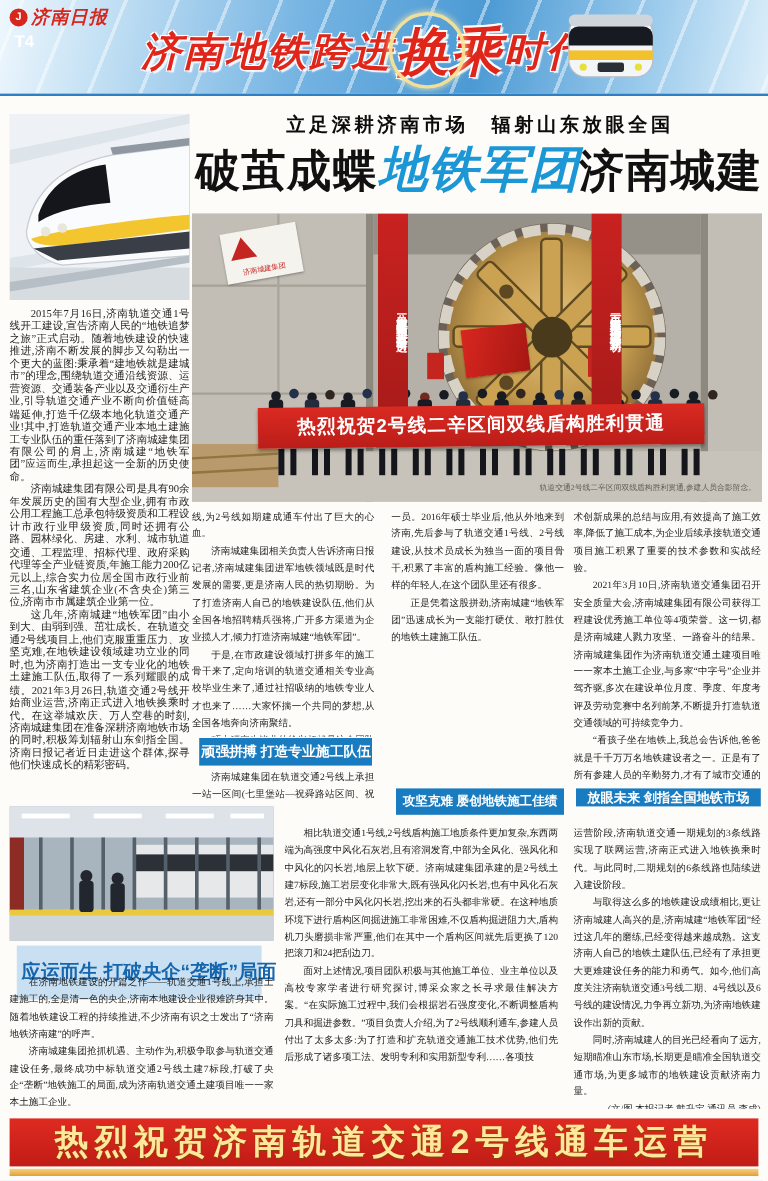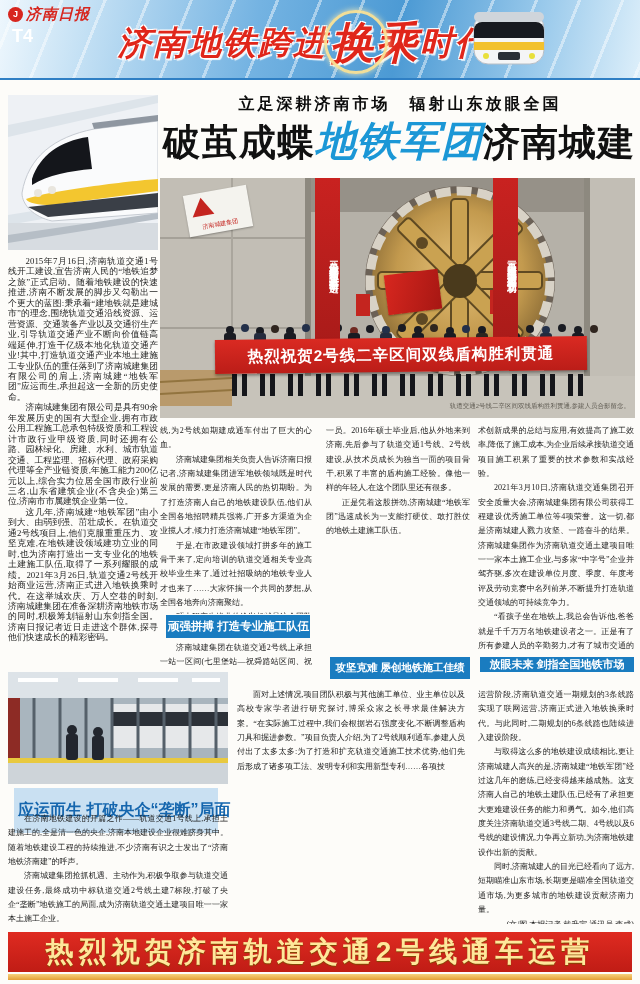--- a/index.html
+++ b/index.html
@@ -10,21 +10,21 @@
   
   .topbanner{left:0;top:0;width:640px;height:78px;
     background:
       repeating-linear-gradient(112deg, rgba(255,255,255,0) 0 16px, rgba(255,255,255,.45) 16px 19px, rgba(255,255,255,0) 19px 40px),
       linear-gradient(100deg,#eef7fd 0%,#c3e0f4 14%,#74b3e2 40%,#4c9ad4 62%,#9ccbec 84%,#ddeffa 100%);
     border-bottom:2px solid #2f7fc4;}
   .mast-logo{left:8px;top:5px;display:flex;align-items:center;gap:3px;}
   .logo-dot{width:15px;height:15px;border-radius:50%;background:#d7261e;color:#fff;
     font-size:9px;line-height:15px;text-align:center;font-weight:bold;font-family:"Liberation Sans",sans-serif;}
   .paper-name{color:#d7261e;font-weight:bold;font-size:15px;font-style:italic;letter-spacing:1px;}
-  .page-no{left:12px;top:26px;color:#fff;font-size:18px;font-weight:bold;font-family:"Liberation Sans",sans-serif;}
+  .page-no{left:12px;top:26px;color:#fff;font-size:14px;font-weight:bold;font-family:"Liberation Sans",sans-serif;}
   .banner-title{left:118px;top:14px;width:360px;text-align:center;white-space:nowrap;
     font-weight:bold;font-style:italic;color:#e0261a;
     text-shadow:-1px -1px 0 #fff,1px -1px 0 #fff,-1px 1px 0 #fff,2px 2px 1px rgba(255,255,255,.9);}
   .bt-pre,.bt-post{font-size:33px;letter-spacing:2px;vertical-align:middle;}
   .bt-hl{display:inline-block;position:relative;font-size:44px;vertical-align:middle;margin:0 2px;}
   .bt-hl::before{content:"";position:absolute;left:-6px;top:-4px;width:58px;height:58px;border-radius:50%;
     border:3px solid rgba(250,225,150,.95);box-shadow:0 0 6px rgba(255,240,180,.9);}
   .banner-train{left:468px;top:8px;}
   .banner-right-txt{left:540px;top:26px;width:94px;text-align:right;color:#b5251c;
     font-size:6.5px;line-height:9px;font-family:"Liberation Sans",sans-serif;}
@@ -316,20 +316,21 @@
     </g>
   </svg>
 
   <div class="abs subhead shleft">应运而生 打破央企“垄断”局面</div>
   <div class="abs bt lbtext">
     <p>在济南地铁建设的开篇之作——轨道交通1号线上,承担土建施工的,全是清一色的央企,济南本地建设企业很难跻身其中。随着地铁建设工程的持续推进,不少济南有识之士发出了“济南地铁济南建”的呼声。</p>
     <p>济南城建集团抢抓机遇、主动作为,积极争取参与轨道交通建设任务,最终成功中标轨道交通2号线土建7标段,打破了央企“垄断”地铁施工的局面,成为济南轨道交通土建项目唯一一家本土施工企业。</p>
   </div>
 
   <div class="abs bt mb">
+    <p>相比轨道交通1号线,2号线盾构施工地质条件更加复杂,东西两端为高强度中风化石灰岩,且有溶洞发育,中部为全风化、强风化和中风化的闪长岩,地层上软下硬。济南城建集团承建的是2号线土建7标段,施工岩层变化非常大,既有强风化闪长岩,也有中风化石灰岩,还有一部分中风化闪长岩,挖出来的石头都非常硬。在这种地质环境下进行盾构区间掘进施工非常困难,不仅盾构掘进阻力大,盾构机刀头磨损非常严重,他们在其中一个盾构区间就先后更换了120把滚刀和24把刮边刀。</p>
     <p>面对上述情况,项目团队积极与其他施工单位、业主单位以及高校专家学者进行研究探讨,博采众家之长寻求最佳解决方案。“在实际施工过程中,我们会根据岩石强度变化,不断调整盾构刀具和掘进参数。”项目负责人介绍,为了2号线顺利通车,参建人员付出了太多太多:为了打造和扩充轨道交通施工技术优势,他们先后形成了诸多项工法、发明专利和实用新型专利……各项技</p>
   </div>
   <div class="abs bt rb">
     <p class="noind">运营阶段,济南轨道交通一期规划的3条线路实现了联网运营,济南正式进入地铁换乘时代。与此同时,二期规划的6条线路也陆续进入建设阶段。</p>
     <p>与取得这么多的地铁建设成绩相比,更让济南城建人高兴的是,济南城建“地铁军团”经过这几年的磨练,已经变得越来越成熟。这支济南人自己的地铁土建队伍,已经有了承担更大更难建设任务的能力和勇气。如今,他们高度关注济南轨道交通3号线二期、4号线以及6号线的建设情况,力争再立新功,为济南地铁建设作出新的贡献。</p>
     <p>同时,济南城建人的目光已经看向了远方,短期瞄准山东市场,长期更是瞄准全国轨道交通市场,为更多城市的地铁建设贡献济南力量。</p>
     <span class="byline">(文/图 本报记者 戴升宝 通讯员 李成)</span>
   </div>
 
   <div class="abs footer-banner">热烈祝贺济南轨道交通2号线通车运营</div>

